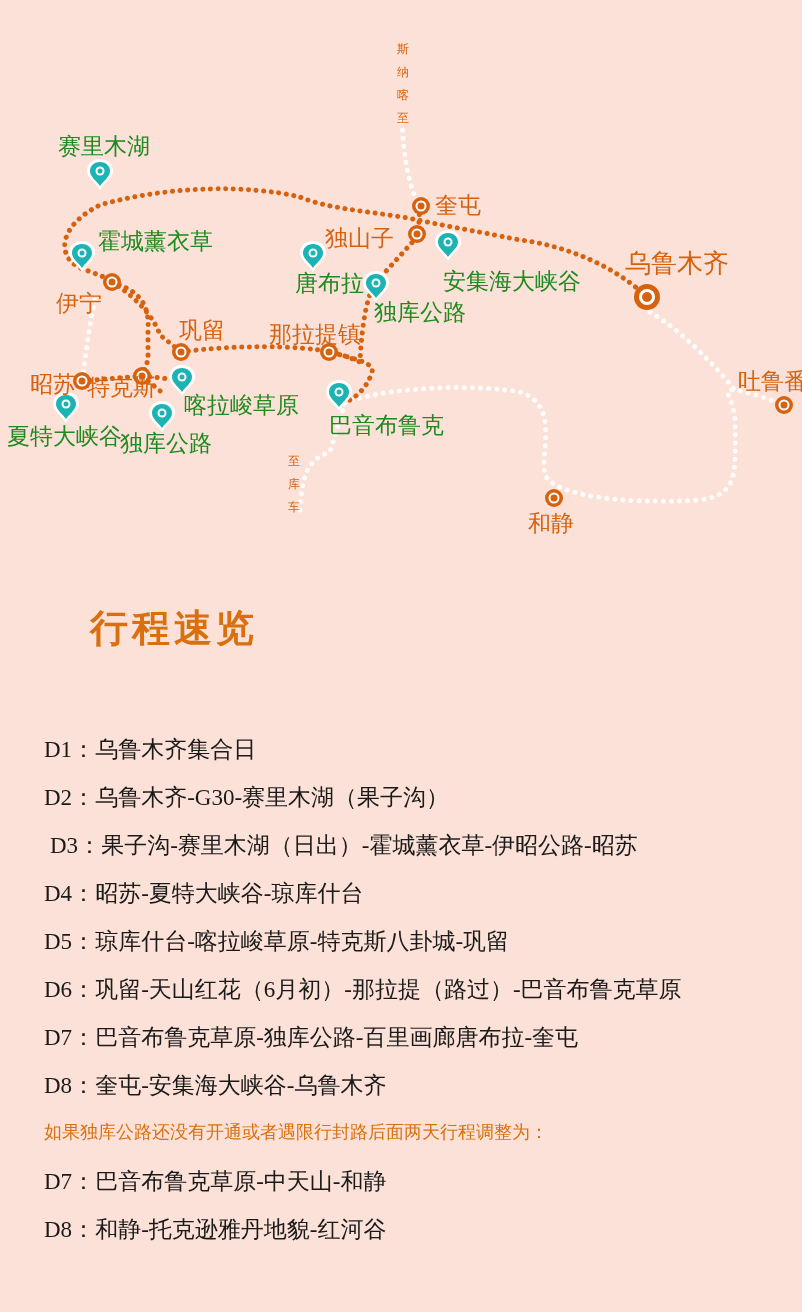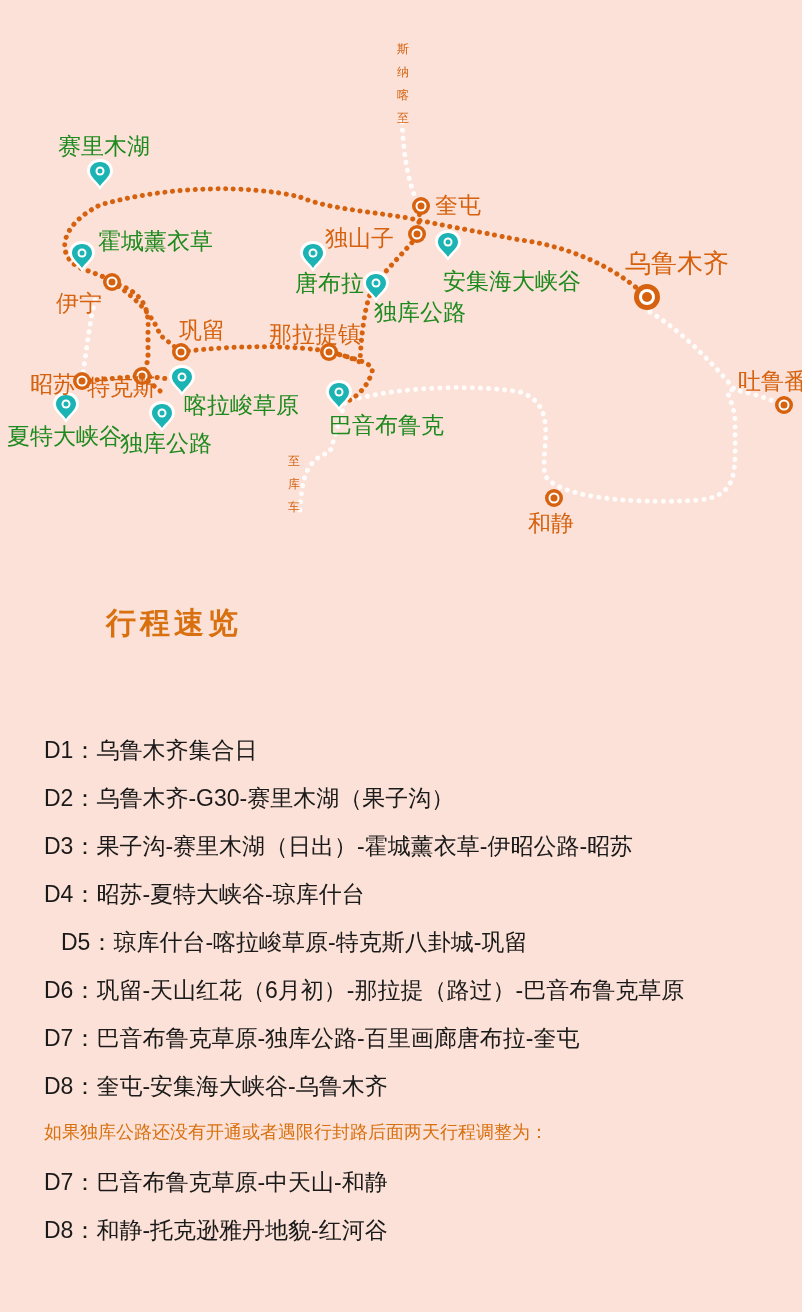--- a/index.html
+++ b/index.html
@@ -3,22 +3,22 @@
 <meta charset="utf-8">
 <style>
   html,body{margin:0;padding:0;}
   body{width:802px;height:1312px;background:#fbe1d7;position:relative;overflow:hidden;font-family:"DejaVu Sans","Liberation Sans",sans-serif;}
   #map{position:absolute;left:0;top:0;width:802px;height:560px;}
   .lbl{position:absolute;white-space:nowrap;font-size:23px;line-height:20px;}
   .city{color:#d6620f;}
   .scenic{color:#1f8a1f;}
   .vert{width:20px;font-size:12px;line-height:23px;text-align:center;white-space:normal;word-break:break-all;}
   .big{font-size:26px;line-height:30px;}
-  #title{position:absolute;left:106px;top:603px;font-size:30px;font-weight:bold;color:#d9700f;letter-spacing:4px;font-family:"DejaVu Sans",sans-serif;}
-  .line{position:absolute;left:44px;font-size:23px;color:#1a1a1a;white-space:nowrap;font-family:Liberation Sans, sans-serif;line-height:30px;}
+  #title{position:absolute;left:90px;top:603px;font-size:38px;font-weight:bold;color:#d9700f;letter-spacing:4px;font-family:"DejaVu Sans",sans-serif;}
+  .line{position:absolute;left:44px;font-size:23px;color:#1a1a1a;white-space:nowrap;font-family:Liberation Serif, serif;line-height:30px;}
   .note{position:absolute;left:44px;top:1120px;font-size:18px;color:#d9700f;white-space:nowrap;line-height:24px;}
 </style>
 </head>
 <body>
 
 <div id="map">
   <svg width="802" height="560" viewBox="0 0 802 560">
 
     <g fill="none" stroke="#ffffff" stroke-width="5" stroke-linecap="round" stroke-dasharray="0.1 8" opacity="0.9">
       <path d="M402 122 C404 160 408 180 418 205"></path>
@@ -117,23 +117,23 @@
   
   <div class="lbl city vert" style="left:393px;top:38px;">斯纳喀至</div>
   <div class="lbl city vert" style="left:284px;top:450px;">至库车</div>
 </div>
 
 <div id="title">行程速览</div>
 
 <div>
   <div class="line" style="top:735px;"><span>D1：</span><span>乌鲁木齐集合日</span></div>
   <div class="line" style="top:783px;"><span>D2：</span><span>乌鲁木齐-G30-赛里木湖（果子沟）</span></div>
-  <div class="line" style="top:831px;"><span>D3：</span><span>果子沟-赛里木湖（日出）-霍城薰衣草-伊昭公路-昭苏</span></div>
+  <div class="line" style="top:831px;margin-left:6px;"><span>D3：</span><span>果子沟-赛里木湖（日出）-霍城薰衣草-伊昭公路-昭苏</span></div>
   <div class="line" style="top:879px;"><span>D4：</span><span>昭苏-夏特大峡谷-琼库什台</span></div>
-  <div class="line" style="top:927px;margin-left:17px;"><span>D5：</span><span>琼库什台-喀拉峻草原-特克斯八卦城-巩留</span></div>
+  <div class="line" style="top:927px;"><span>D5：</span><span>琼库什台-喀拉峻草原-特克斯八卦城-巩留</span></div>
   <div class="line" style="top:975px;"><span>D6：</span><span>巩留-天山红花（6月初）-那拉提（路过）-巴音布鲁克草原</span></div>
   <div class="line" style="top:1023px;"><span>D7：</span><span>巴音布鲁克草原-独库公路-百里画廊唐布拉-奎屯</span></div>
   <div class="line" style="top:1071px;"><span>D8：</span><span>奎屯-安集海大峡谷-乌鲁木齐</span></div>
 </div>
 
 <div class="note">如果独库公路还没有开通或者遇限行封路后面两天行程调整为：</div>
 
 <div>
   <div class="line" style="top:1167px;text-align:right;"><span>D7：</span><span>巴音布鲁克草原-中天山-和静</span></div>
   <div class="line" style="top:1215px;"><span>D8：</span><span>和静-托克逊雅丹地貌-红河谷</span></div>

